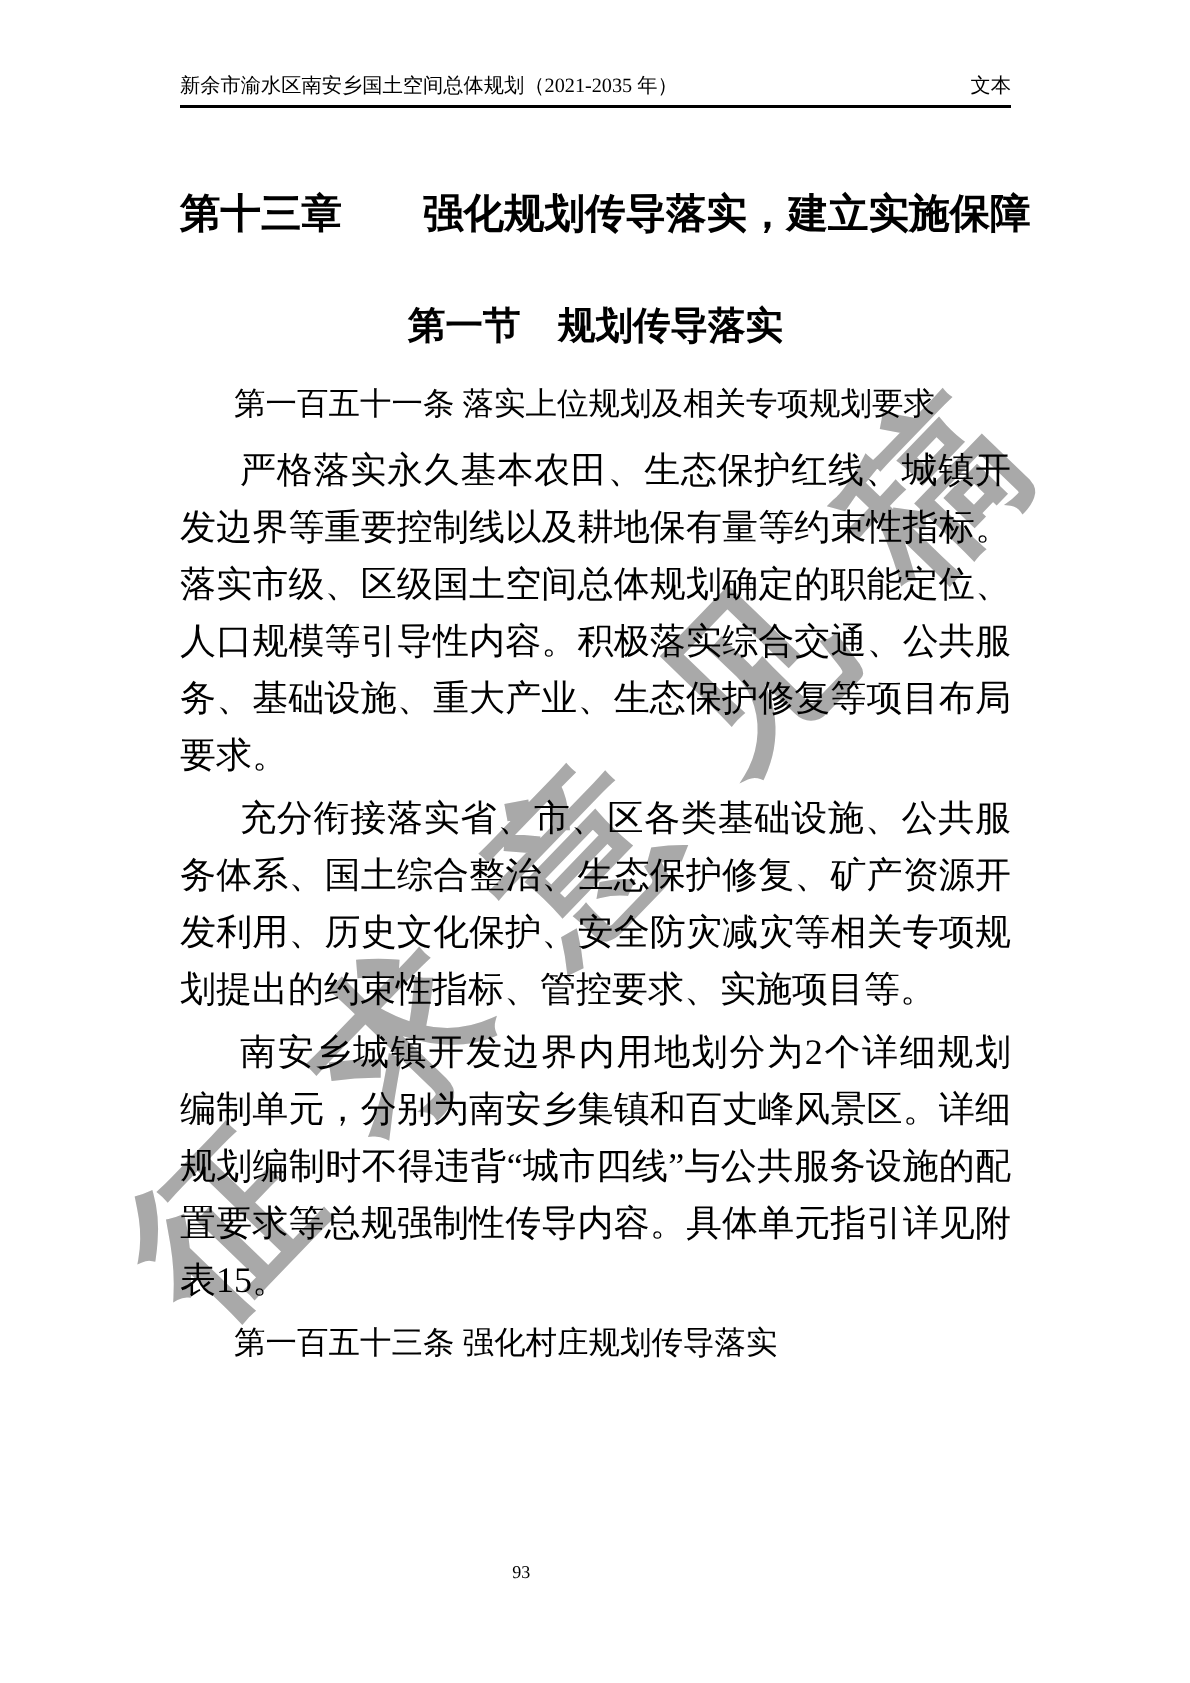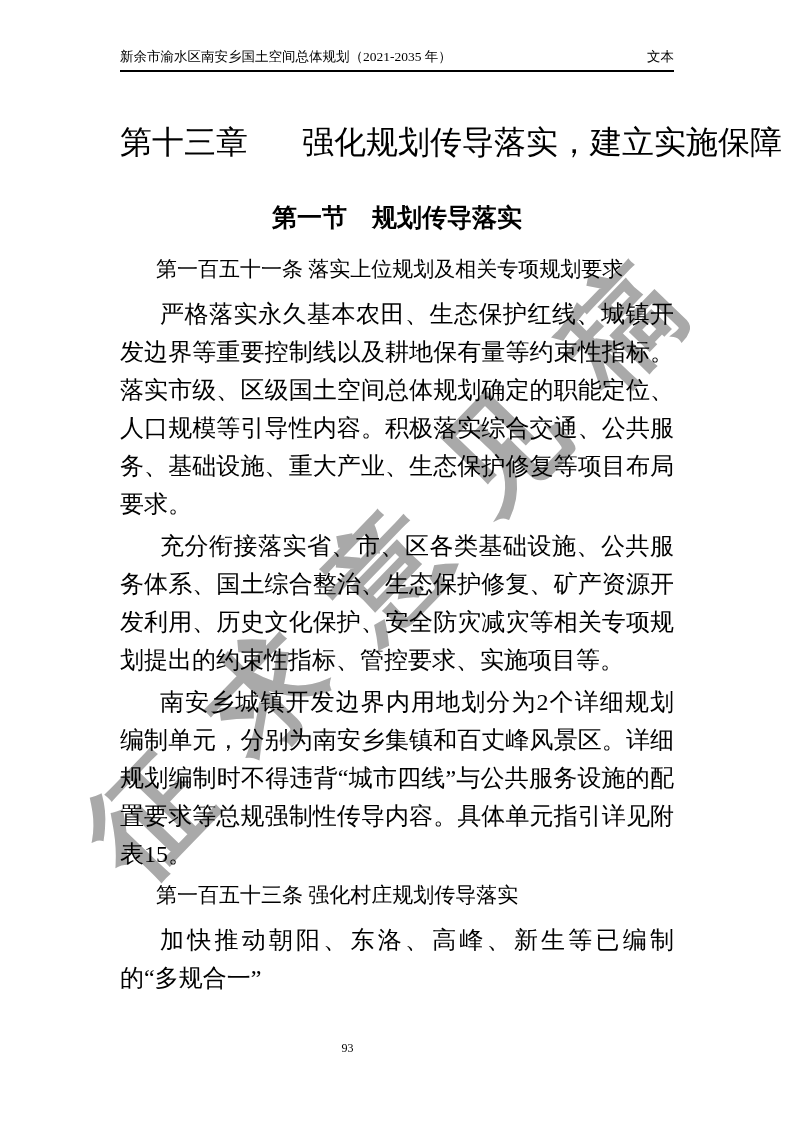--- a/index.html
+++ b/index.html
@@ -55,22 +55,22 @@
   .content {
     position: absolute;
     top: 73px;
     left: 120px;
     width: 554px;
     z-index: 1;
   }
   .chapter {
     margin: 50px 0 0 0;
     text-align: center;
-    font-size: 32px;
-    font-weight: normal;
+    font-size: 27px;
+    font-weight: bold;
     line-height: 38px;
     white-space: nowrap;
   }
   .chapter-gap {
     display: inline-block;
     width: 54px;
   }
   .section {
     margin: 42px 0 0 0;
     text-align: center;
@@ -132,21 +132,20 @@
     <p class="body-para">严格落实永久基本农田、生态保护红线、城镇开发边界等重要控制线以及耕地保有量等约束性指标。落实市级、区级国土空间总体规划确定的职能定位、人口规模等引导性内容。积极落实综合交通、公共服务、基础设施、重大产业、生态保护修复等项目布局要求。</p>
 
     <p class="body-para">充分衔接落实省、市、区各类基础设施、公共服务体系、国土综合整治、生态保护修复、矿产资源开发利用、历史文化保护、安全防灾减灾等相关专项规划提出的约束性指标、管控要求、实施项目等。</p>
 
 
     <p class="body-para">南安乡城镇开发边界内用地划分为2个详细规划编制单元，分别为南安乡集镇和百丈峰风景区。详细规划编制时不得违背“城市四线”与公共服务设施的配置要求等总规强制性传导内容。具体单元指引详见附表15。</p>
 
     <h3 class="article-heading">第一百五十三条 强化村庄规划传导落实</h3>
 
 
-    <p class="body-para">加快推动朝阳、东洛、高峰、新生等已编制的“多规合一”</p>
 
   </main>
 
   <footer class="footer">
     <span>93</span>
   </footer>
 
 </div>
 
 </body></html>

